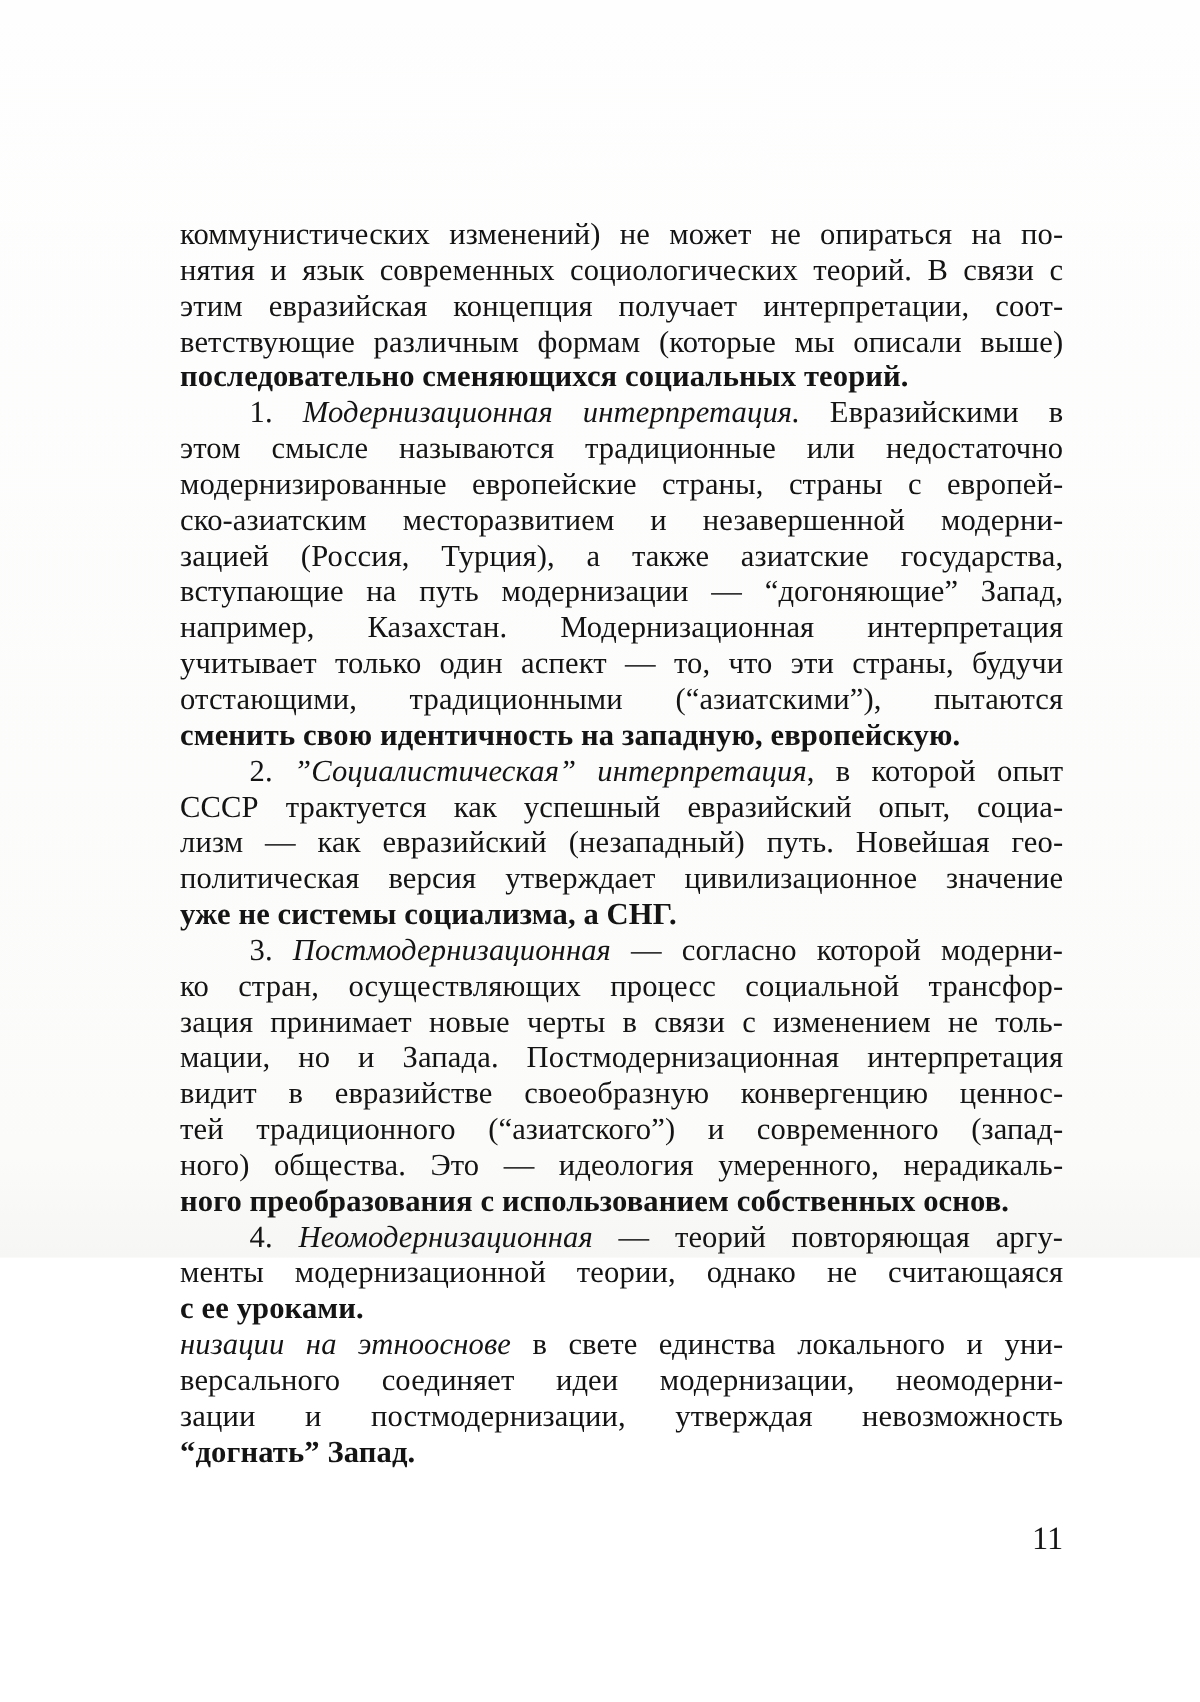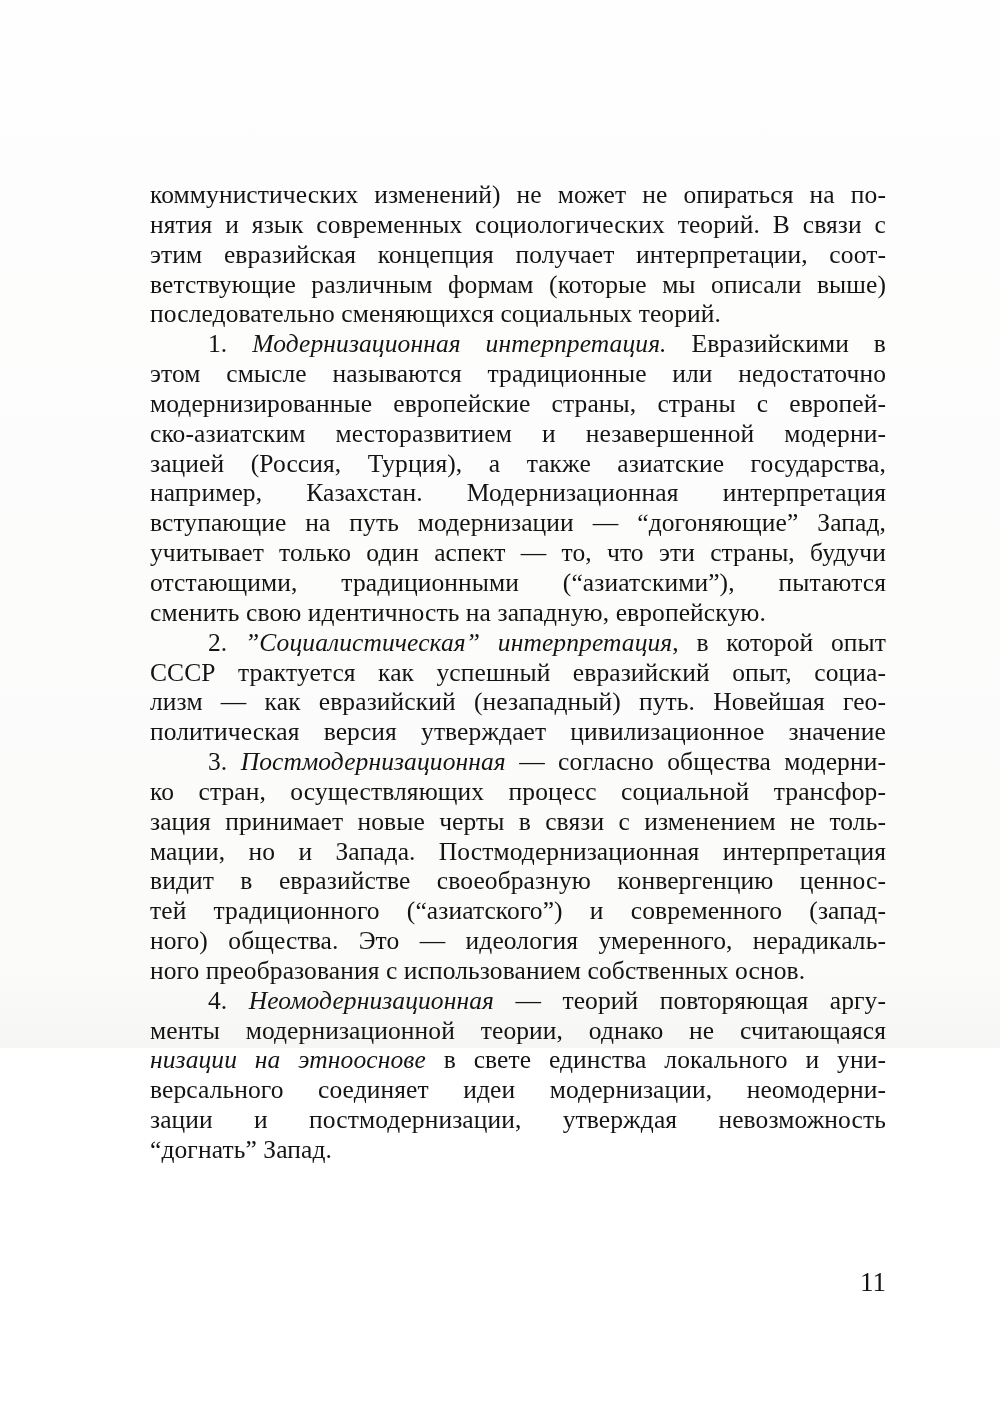--- a/index.html
+++ b/index.html
@@ -32,20 +32,21 @@
   }
   .line {
     text-align: justify;
     text-align-last: justify;
     white-space: normal;
     height: 29.85px;
     overflow: visible;
   }
   .line.last {
     text-align-last: left;
+    font-weight: bold;
   }
   .line.indent {
     text-indent: 58px;
   }
   .it {
     font-style: italic;
   }
   .pagenum {
     position: absolute;
     left: 150px;
@@ -64,38 +65,40 @@
       <div class="line"><span>коммунистических изменений) не может не опираться на по-</span></div>
       <div class="line"><span>нятия и язык современных социологических теорий. В связи с</span></div>
       <div class="line"><span>этим евразийская концепция получает интерпретации, соот-</span></div>
       <div class="line"><span>ветствующие различным формам (которые мы описали выше)</span></div>
       <div class="line last"><span>последовательно сменяющихся социальных теорий.</span></div>
       <div class="line indent"><span>1. </span><span class="it">Модернизационная интерпретация.</span><span> Евразийскими в</span></div>
       <div class="line"><span>этом смысле называются традиционные или недостаточно</span></div>
       <div class="line"><span>модернизированные европейские страны, страны с европей-</span></div>
       <div class="line"><span>ско-азиатским месторазвитием и незавершенной модерни-</span></div>
       <div class="line"><span>зацией (Россия, Турция), а также азиатские государства,</span></div>
+      <div class="line"><span>вступающие на путь модернизации — “догоняющие” Запад,</span></div>
       <div class="line"><span>например, Казахстан. Модернизационная интерпретация</span></div>
-      <div class="line"><span>вступающие на путь модернизации — “догоняющие” Запад,</span></div>
       <div class="line"><span>учитывает только один аспект — то, что эти страны, будучи</span></div>
       <div class="line"><span>отстающими, традиционными (“азиатскими”), пытаются</span></div>
       <div class="line last"><span>сменить свою идентичность на западную, европейскую.</span></div>
       <div class="line indent"><span>2. </span><span class="it">”Социалистическая” интерпретация</span><span>, в которой опыт</span></div>
       <div class="line"><span>СССР трактуется как успешный евразийский опыт, социа-</span></div>
       <div class="line"><span>лизм — как евразийский (незападный) путь. Новейшая гео-</span></div>
       <div class="line"><span>политическая версия утверждает цивилизационное значение</span></div>
-      <div class="line indent"><span>3. </span><span class="it">Постмодернизационная</span><span> — согласно общества модерни-</span></div>
+      <div class="line last"><span>уже не системы социализма, а СНГ.</span></div>
+      <div class="line indent"><span>3. </span><span class="it">Постмодернизационная</span><span> — согласно которой модерни-</span></div>
       <div class="line"><span>ко стран, осуществляющих процесс социальной трансфор-</span></div>
       <div class="line"><span>зация принимает новые черты в связи с изменением не толь-</span></div>
       <div class="line"><span>мации, но и Запада. Постмодернизационная интерпретация</span></div>
       <div class="line"><span>видит в евразийстве своеобразную конвергенцию ценнос-</span></div>
       <div class="line"><span>тей традиционного (“азиатского”) и современного (запад-</span></div>
       <div class="line"><span>ного) общества. Это — идеология умеренного, нерадикаль-</span></div>
       <div class="line last"><span>ного преобразования с использованием собственных основ.</span></div>
       <div class="line indent"><span>4. </span><span class="it">Неомодернизационная</span><span> — теорий повторяющая аргу-</span></div>
       <div class="line"><span>менты модернизационной теории, однако не считающаяся</span></div>
+      <div class="line last"><span>с ее уроками.</span></div>
       <div class="line"><span class="it">низации на этнооснове</span><span> в свете единства локального и уни-</span></div>
       <div class="line"><span>версального соединяет идеи модернизации, неомодерни-</span></div>
       <div class="line"><span>зации и постмодернизации, утверждая невозможность</span></div>
       <div class="line last"><span>“догнать” Запад.</span></div>
     </div>
   <div class="pagenum">11</div>
 </div>
 
 </body></html>

